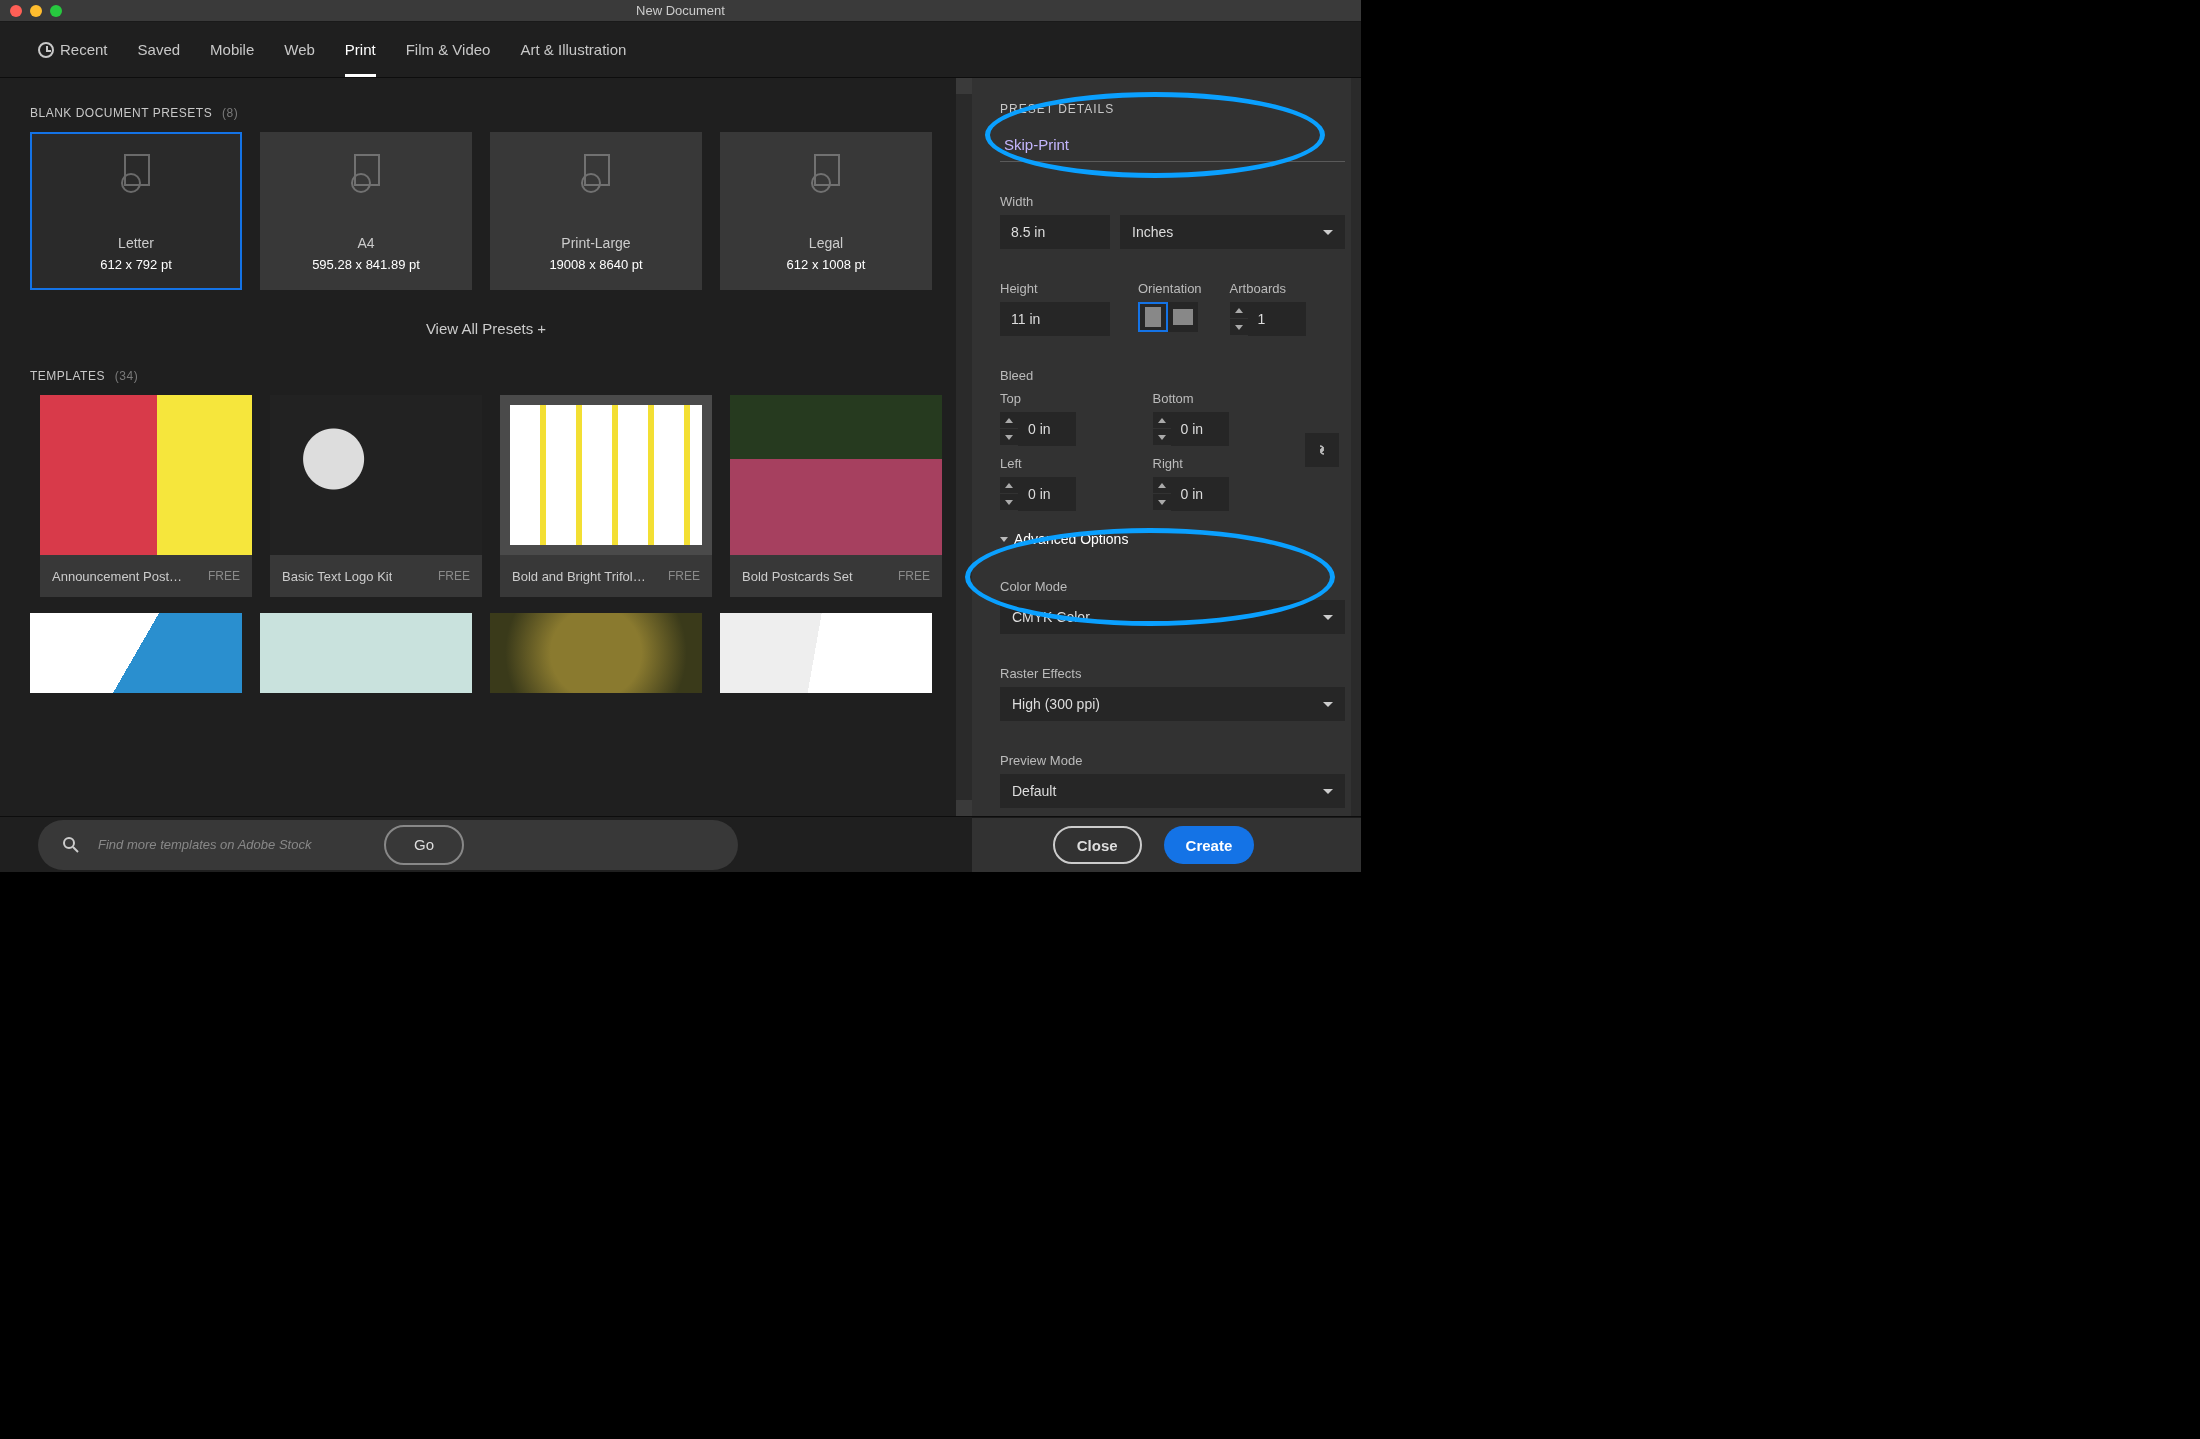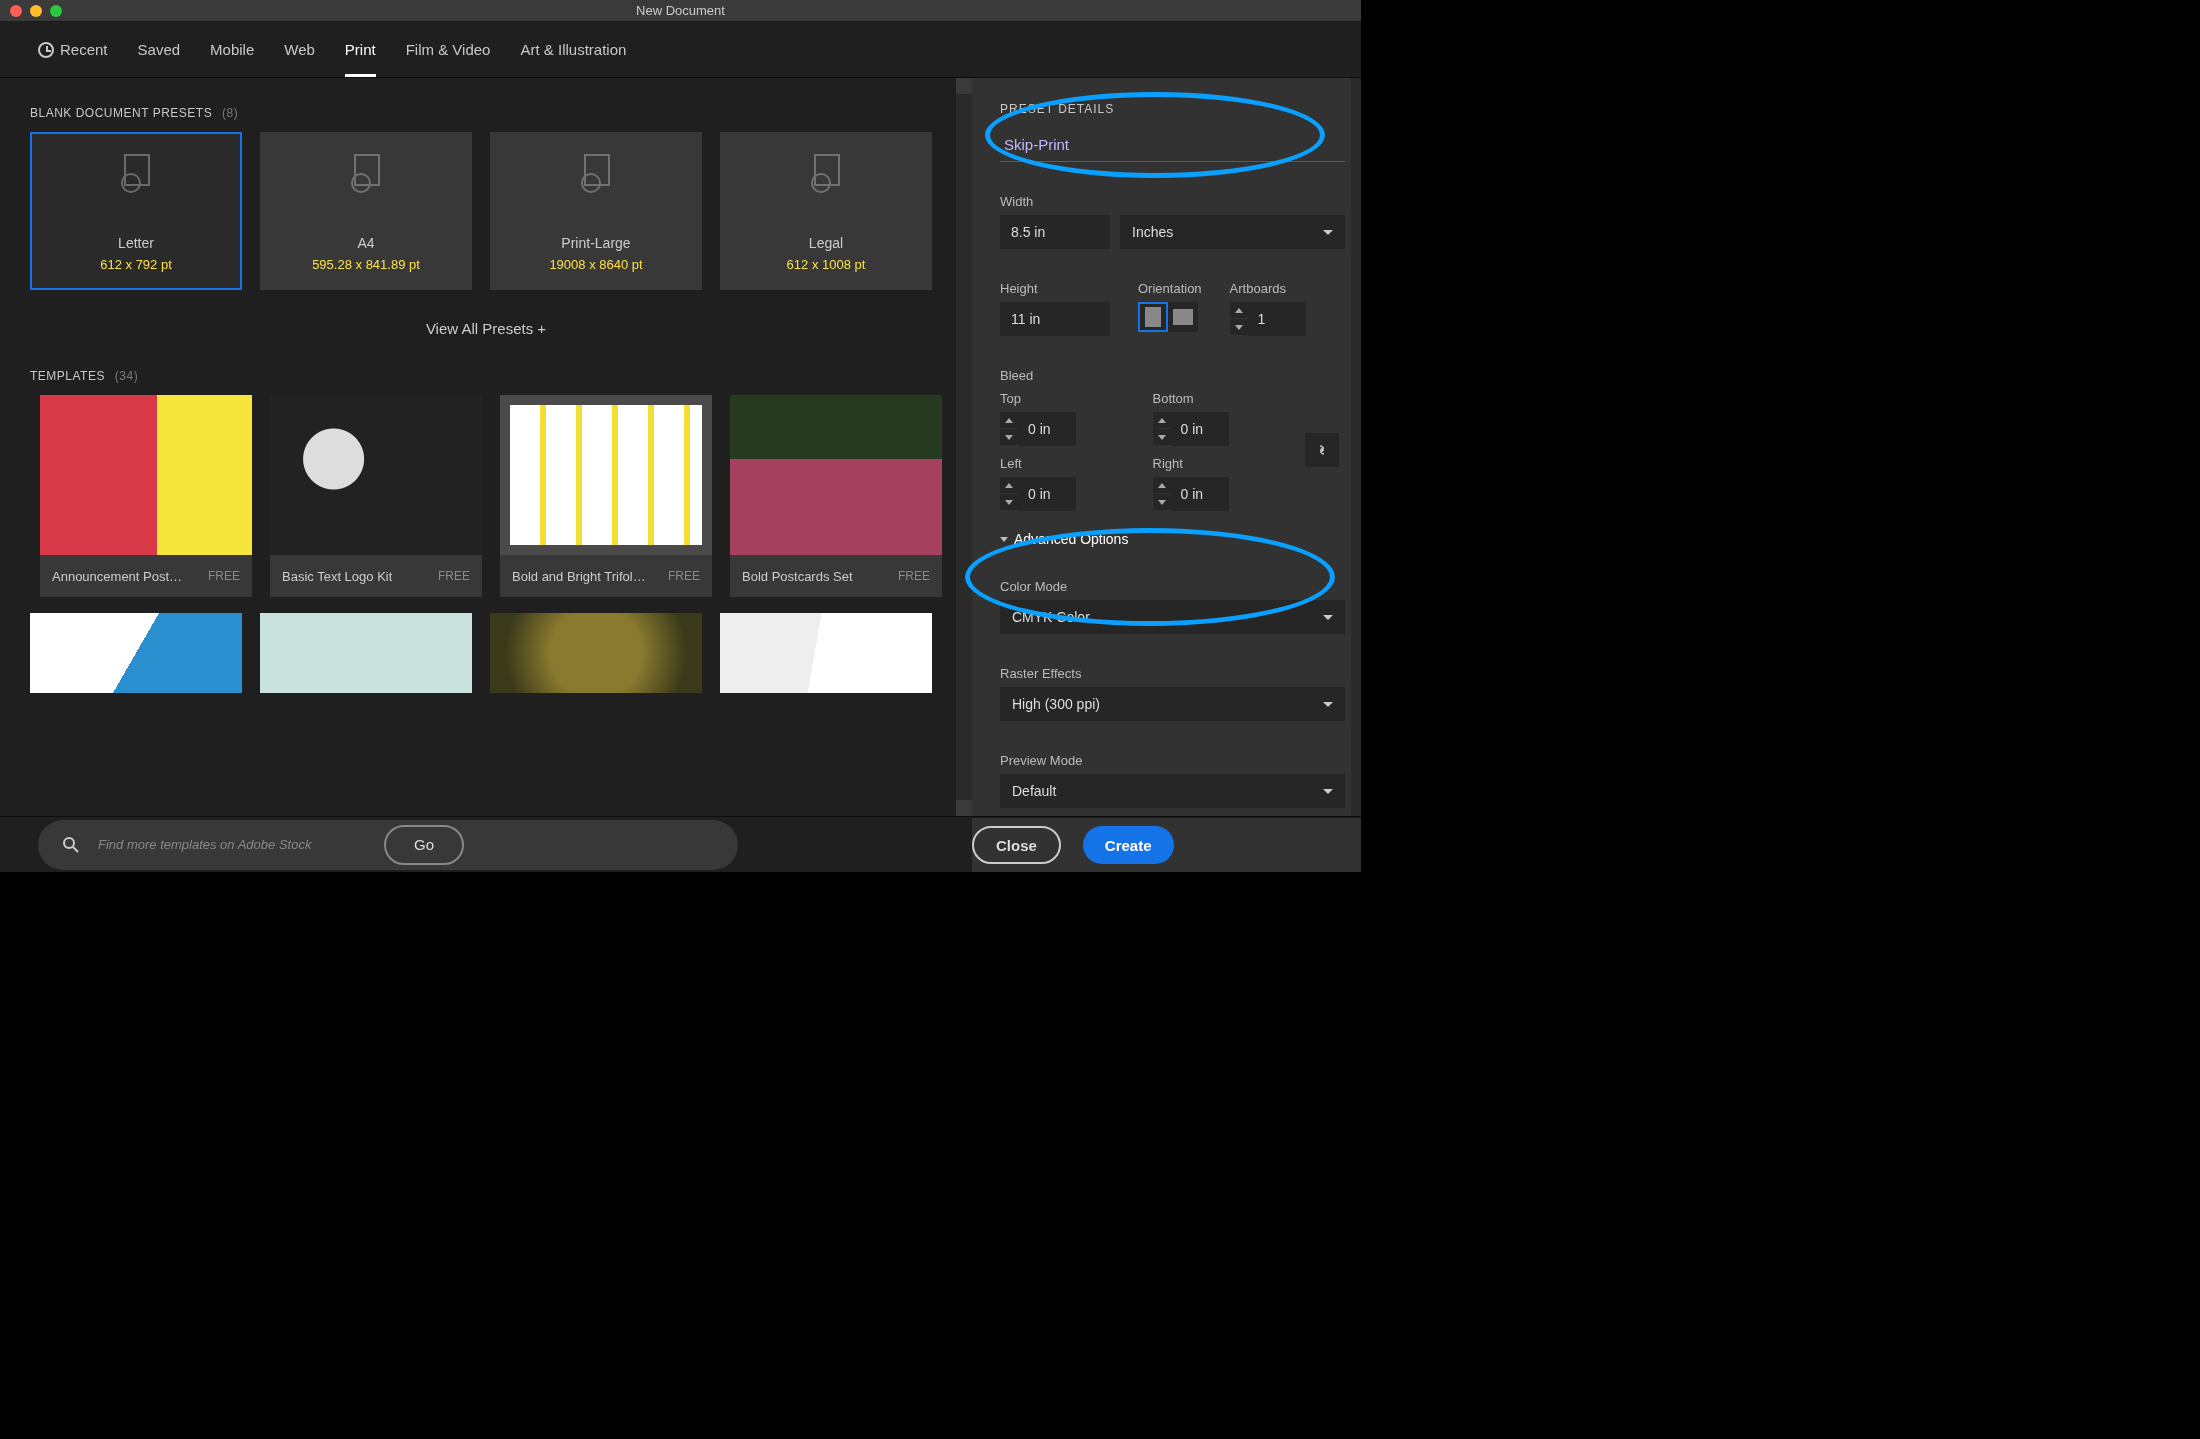--- a/index.html
+++ b/index.html
@@ -100,21 +100,21 @@
     display: flex; flex-direction: column;
     align-items: center; justify-content: center;
     cursor: pointer;
   }
   .preset-card.selected { border: 2px solid #1473e6; background: #2a2a2a; }
   .preset-glyph {
     width: 46px; height: 46px; margin-bottom: 38px;
     opacity: 0.5;
   }
   .preset-name { font-size: 14px; color: #ccc; margin-bottom: 6px; }
-  .preset-dim { font-size: 13px; color: #fde047; }
+  .preset-dim { font-size: 13px; color: #ffffff; }
   .view-all {
     text-align: center; font-size: 15px; color: #ccc;
     padding: 30px 0 22px; cursor: pointer; font-weight: 500;
   }
   .template-row {
     display: flex; gap: 18px; padding: 0 40px;
   }
   .template-card {
     width: 212px; cursor: pointer;
   }
@@ -218,21 +218,21 @@
     max-width: 700px;
   }
   .search-ph { color: #888; font-size: 13px; font-style: italic; }
   .go-btn {
     width: 80px; height: 40px; border: 2px solid #888; border-radius: 20px;
     color: #ddd; font-size: 15px; font-weight: 400;
     display:flex; align-items:center; justify-content:center; cursor: pointer;
     margin-left: auto; margin-right: 250px;
   }
   .footer-right {
-    flex: 1; display: flex; align-items: center; justify-content: flex-start;
+    flex: 1; display: flex; align-items: center; justify-content: center;
     gap: 22px; padding-right: 26px;
     background: #323232; height: 100%; border-top: 1px solid #1a1a1a;
   }
   .btn-close, .btn-create {
     height: 38px; border-radius: 19px; padding: 0 22px;
     font-size: 15px; font-weight: 600; cursor: pointer;
     display:flex; align-items:center; justify-content:center;
   }
   .btn-close { border: 2px solid #ccc; color: #ddd; }
   .btn-create { background: #1473e6; color: #fff; }

